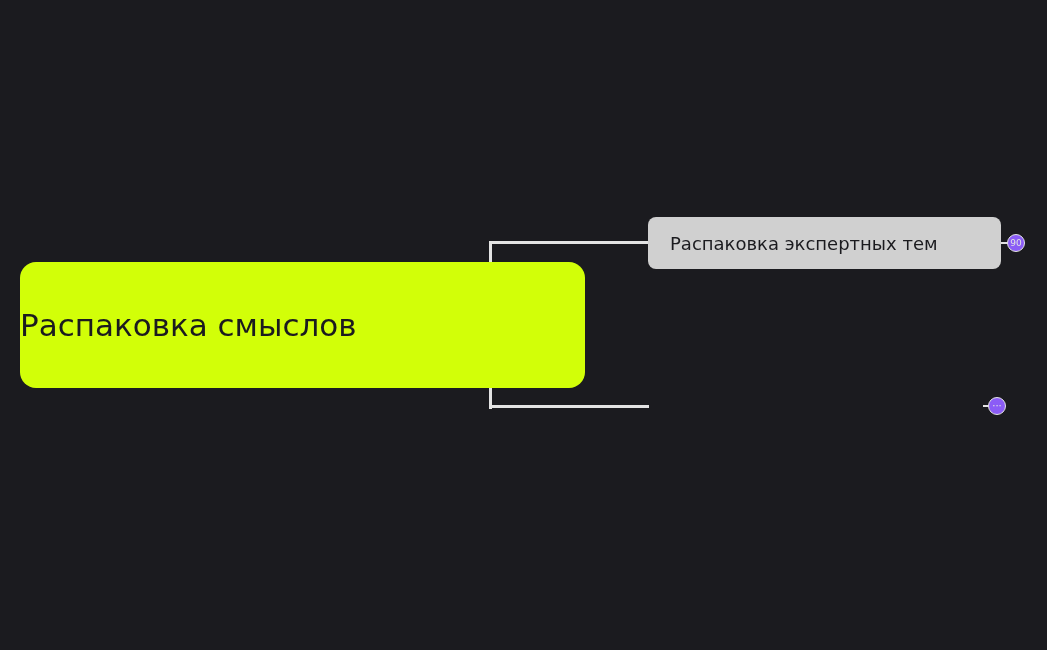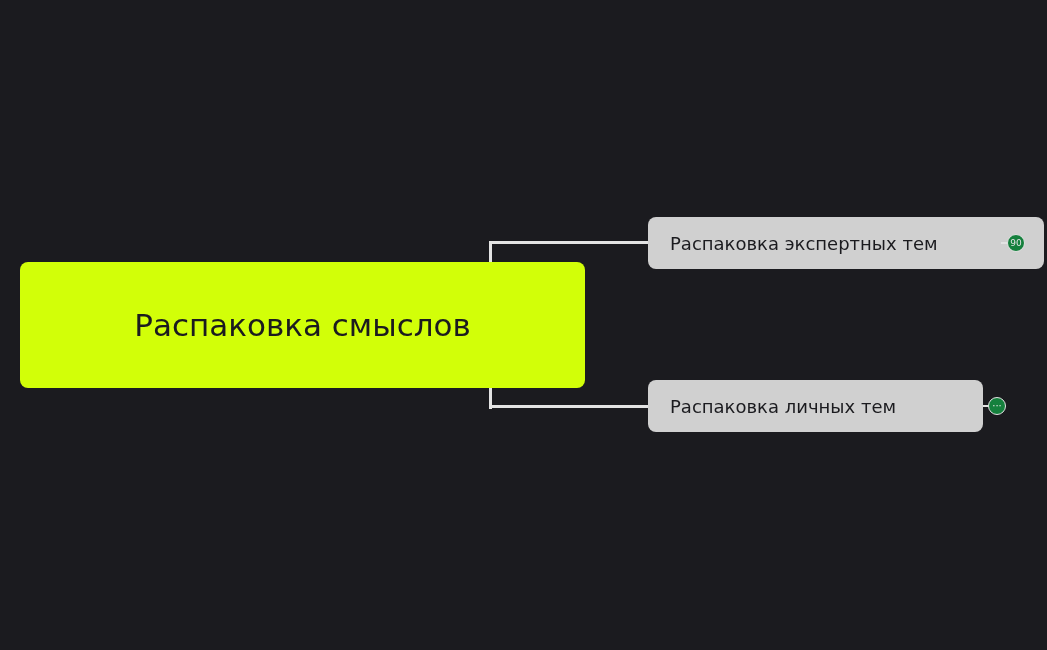--- a/index.html
+++ b/index.html
@@ -6,62 +6,59 @@
   body {
     width: 1047px; height: 650px; overflow: hidden;
     background: #1b1b1f;
     font-family: "DejaVu Sans", sans-serif;
     position: relative;
   }
   .canvas { position: absolute; left: 0; top: 0; width: 1047px; height: 650px; }
   .connector { position: absolute; background: #e3e3e3; }
   .root {
     position: absolute; left: 20px; top: 262px; width: 565px; height: 126px;
-    background: #d2ff08; border-radius: 8px;
-    display: flex; align-items: center; justify-content: center;
+    background: #d2ff08; border-radius: 16px;
+    display: flex; align-items: center; 
     text-align: center; color: #1b1b1f; font-size: 31px; line-height: 44px;
     cursor: pointer;
   }
   .child {
     position: absolute; left: 648px; height: 52px;
     background: #d0d0d0; border-radius: 8px;
     display: flex; align-items: center; padding-left: 22px; box-sizing: border-box;
     color: #1b1b1f; font-size: 18px; cursor: pointer;
   }
   .badge {
     position: absolute; width: 18px; height: 18px; border-radius: 50%;
     border: 1.5px solid #e3e3e3; box-sizing: border-box;
     color: #e3e3e3; font-size: 9px; display: flex; align-items: center; justify-content: center;
-    cursor: pointer; background: #15803d;
+    cursor: pointer; background: #8b5cf6;
   }
   .tick { position: absolute; height: 2px; background: #e3e3e3; }
 </style>
 </head>
 <body>
 
 <div class="canvas">
 
   <div class="connector" style="left:489px; top:241px; width:3px; height:168px;"></div>
   <div class="connector" style="left:489px; top:241px; width:160px; height:3px;"></div>
   <div class="connector" style="left:489px; top:405px; width:160px; height:3px;"></div>
 
   <div class="root">
     <div>
       <div>Распаковка смыслов</div>
     </div>
   </div>
 
-  <div class="child" style="top:217px; width:396px;">
+  <div class="child" style="top:217px; width:353px;">
     <span>Распаковка экспертных тем</span>
   </div>
   <div class="tick" style="left:1001px; top:242px; width:7px;"></div>
   <div class="badge" style="left:1007px; top:234px;">
     <span>90</span>
   </div>
 
-  <div class="child" style="top:380px; width:335px;">
-    <span>Распаковка личных тем</span>
-  </div>
   <div class="tick" style="left:983px; top:405px; width:6px;"></div>
   <div class="badge" style="left:988px; top:397px; font-size:10px; line-height:10px;">
     <span>···</span>
   </div>
 </div>
 
 </body></html>

